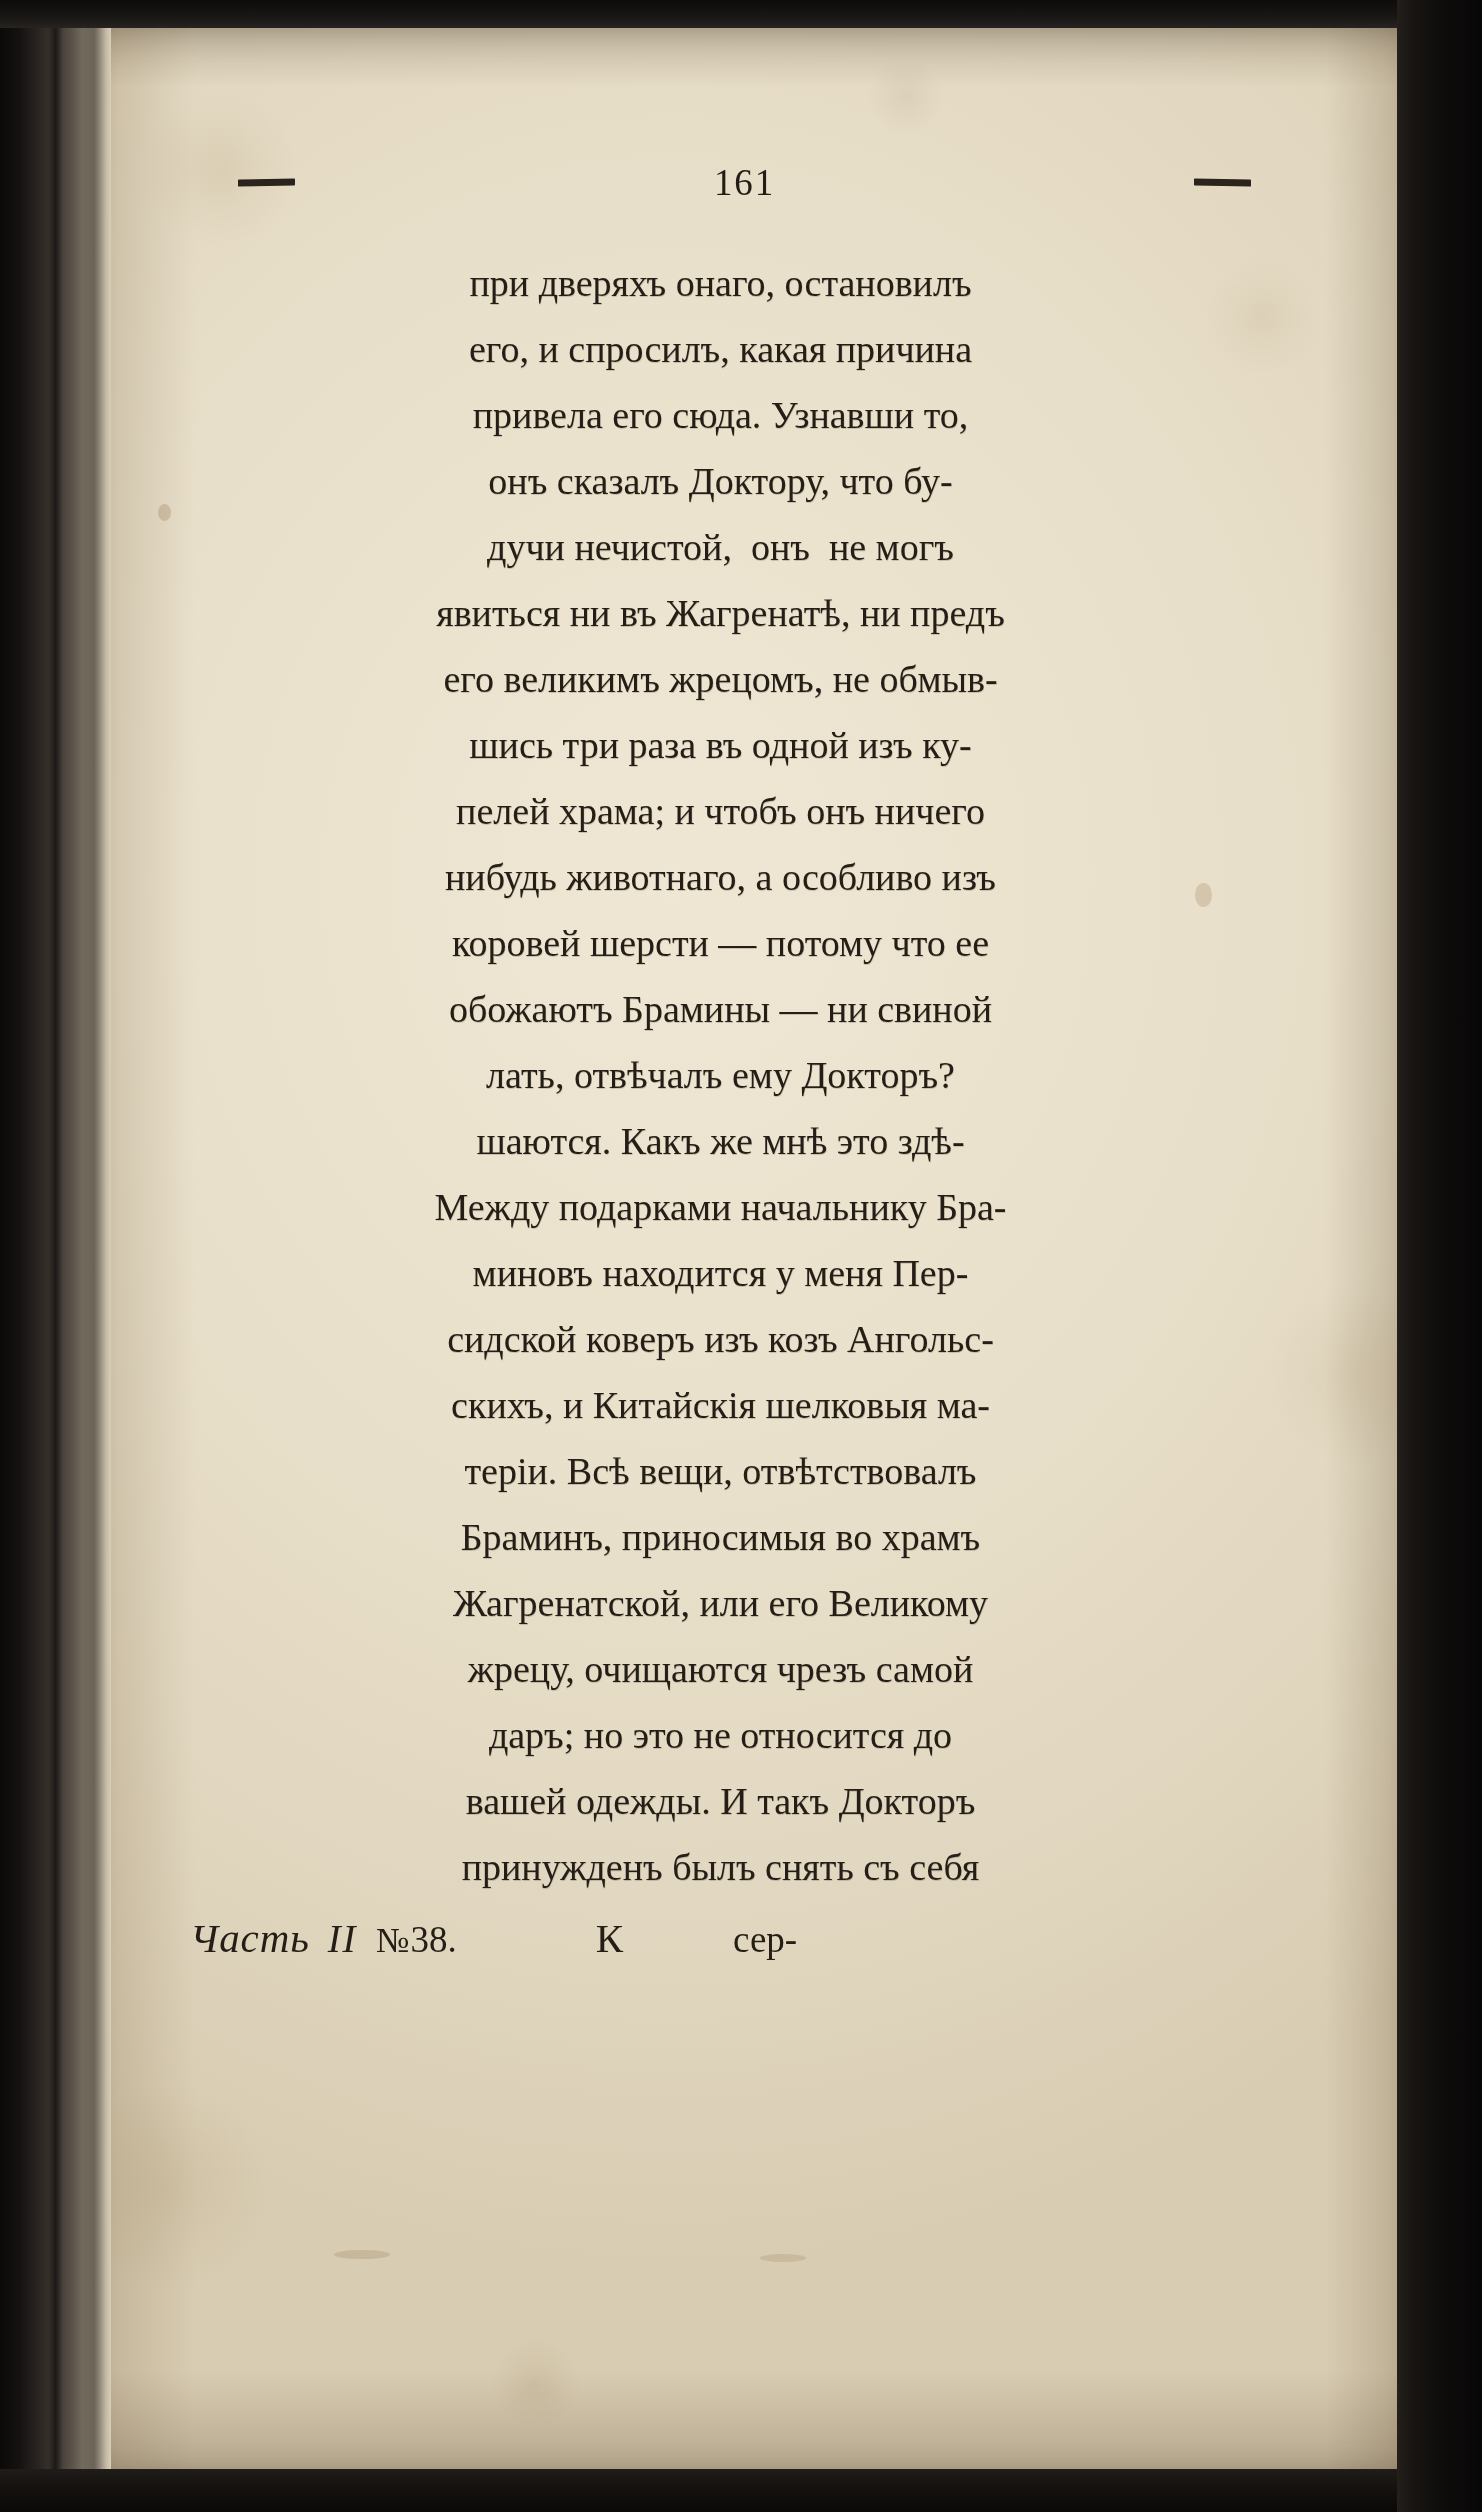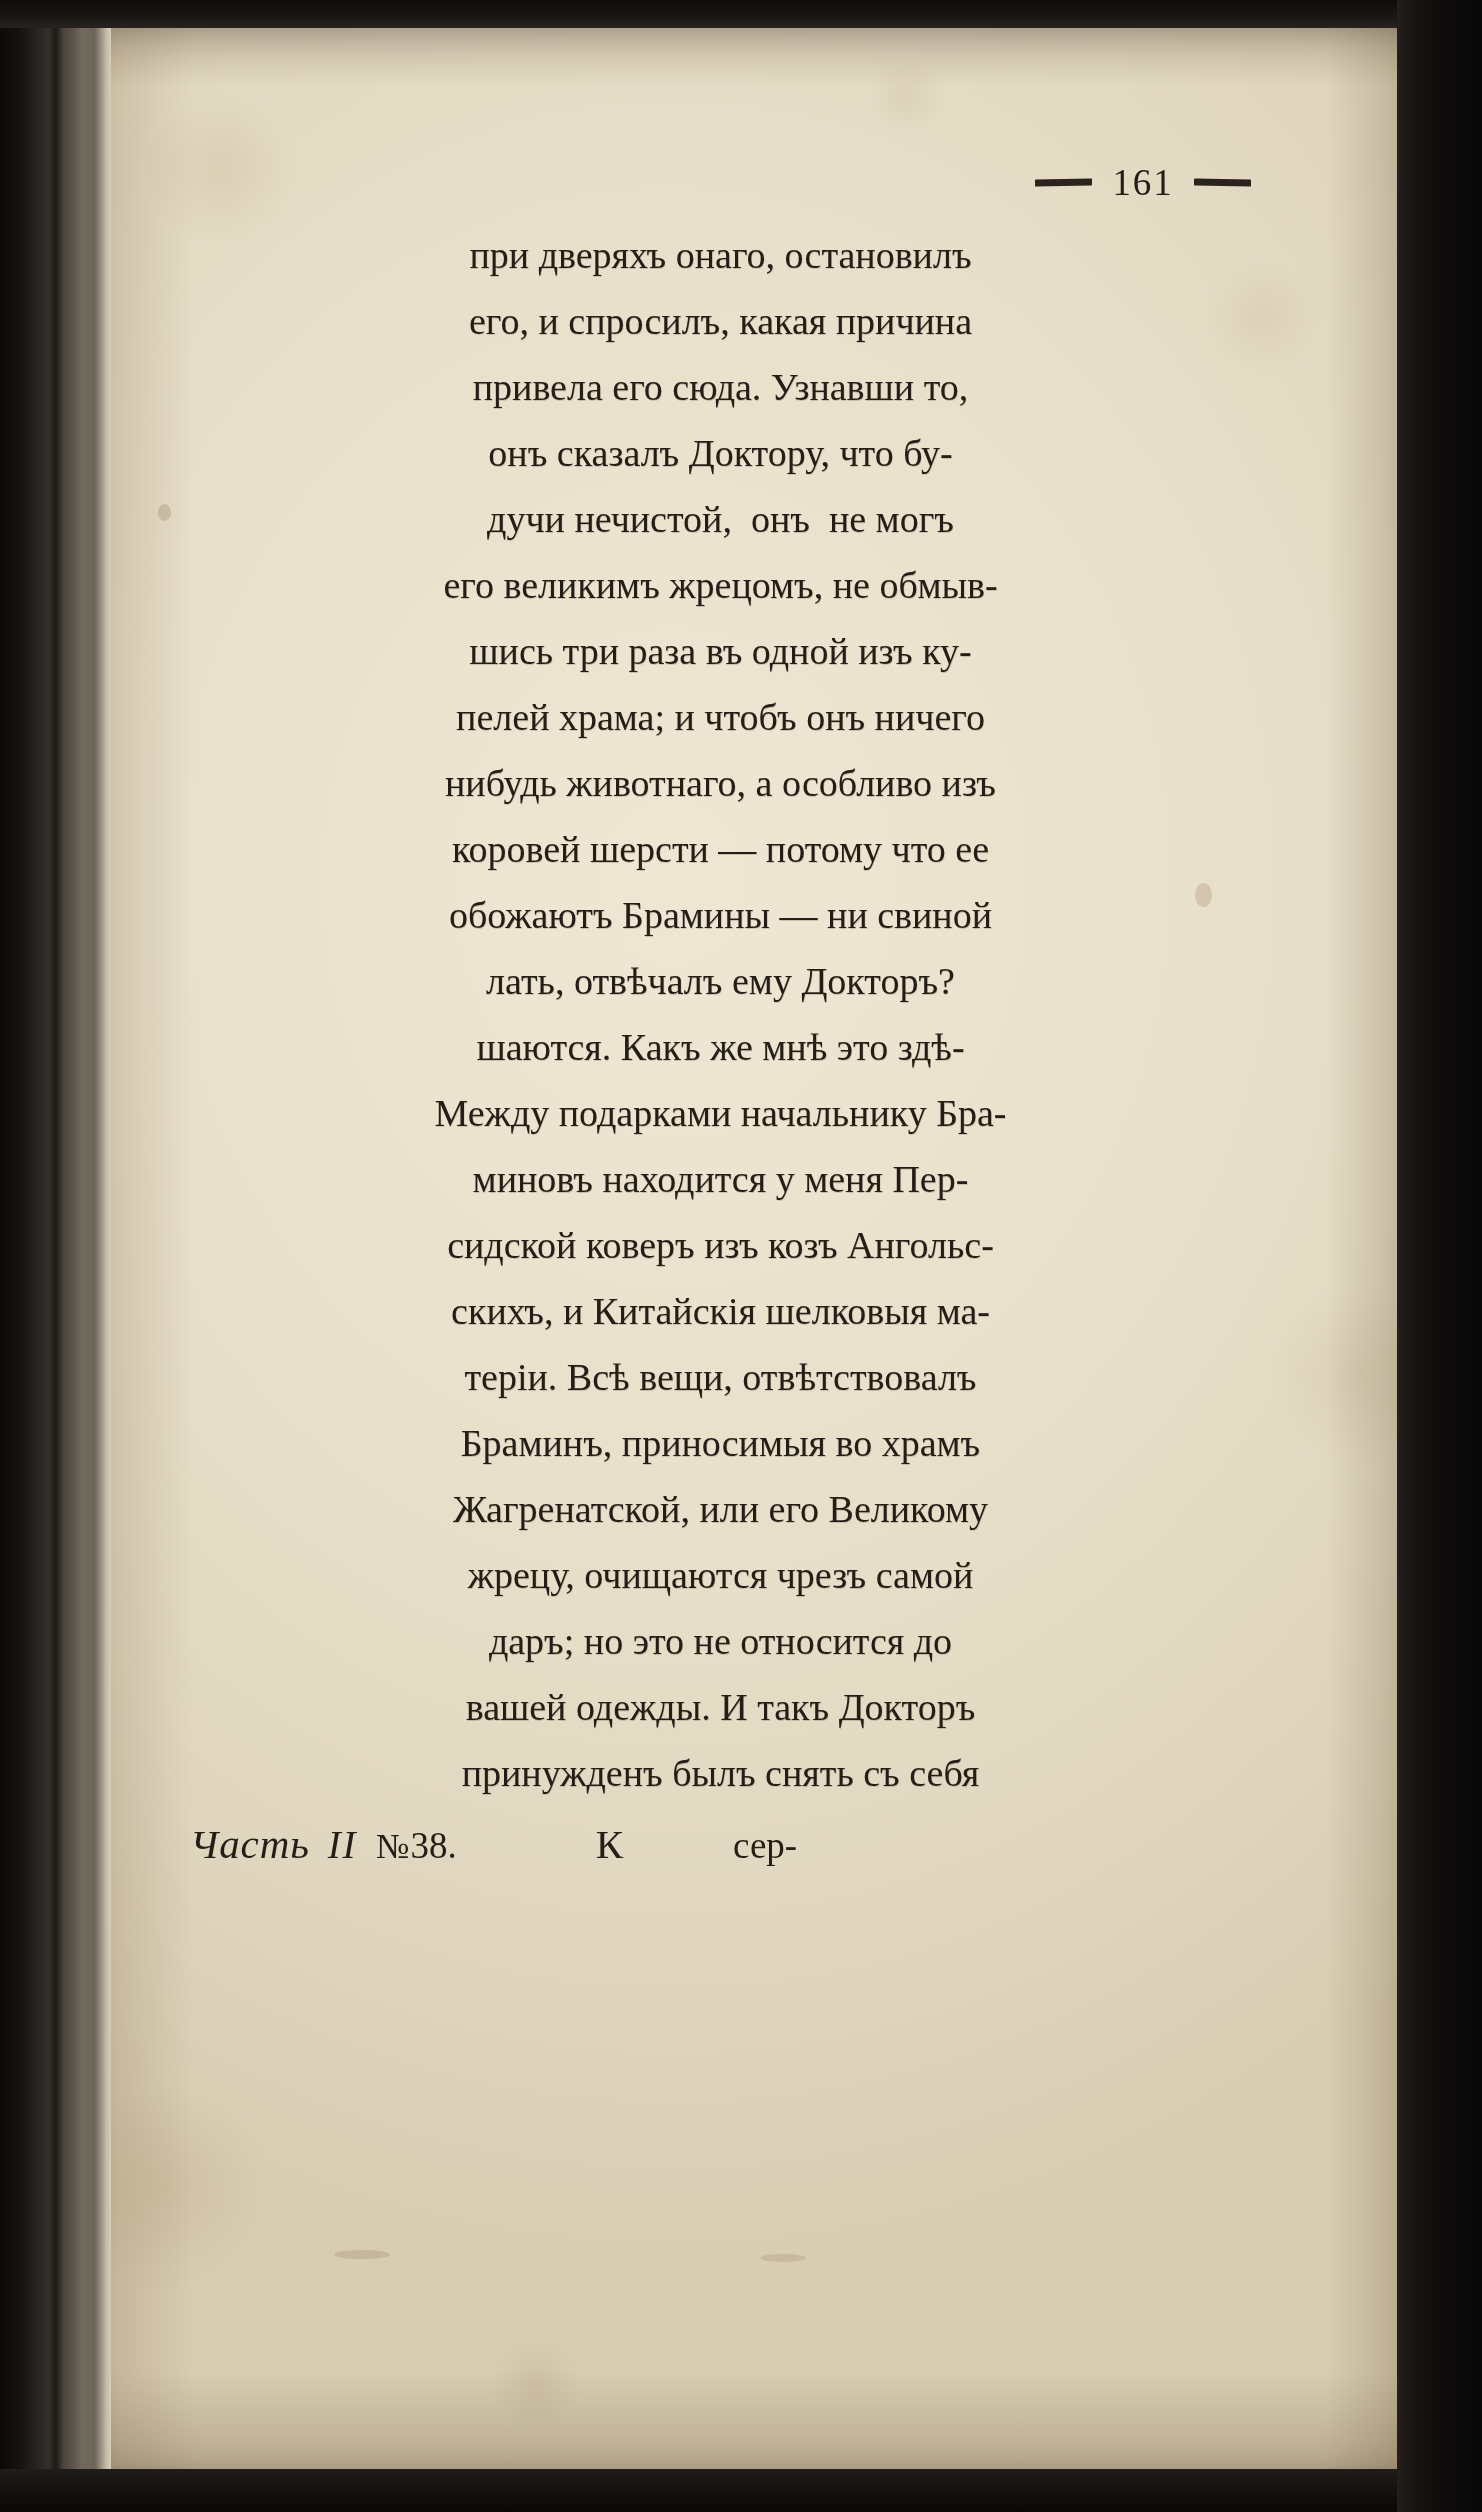--- a/index.html
+++ b/index.html
@@ -138,23 +138,23 @@
     left: 134px;
     top: 139px;
     width: 1061px;
     color: #211c16;
   }
 
   
   .head {
     display: flex;
     align-items: center;
-    justify-content: flex-end;
+    justify-content: space-between;
     gap: 20.4px;
-    margin: 0 0 32px 48px;
+    margin: 0 0 60px 48px;
   }
   .head .dash {
     display: inline-block;
     width: 57px;
     height: 6.5px;
     background: #2a241c;
     transform: skewY(-1.2deg);
     border-radius: 0.9px;
   }
   .head .dash.right { transform: skewY(1.2deg); }
@@ -242,20 +242,21 @@
         <span class="dash"></span>
         <span class="folio">161</span>
         <span class="dash right"></span>
       </div>
 
       <div class="line"><span>при дверяхъ онаго, остановилъ</span></div>
       <div class="line"><span>его, и спросилъ, какая причина</span></div>
       <div class="line"><span>привела его сюда. Узнавши то,</span></div>
       <div class="line"><span>онъ сказалъ Доктору, что бу-</span></div>
       <div class="line"><span>дучи нечистой,  онъ  не могъ</span></div>
+      <div class="line"><span>явиться ни въ Жагренатѣ, ни предъ</span></div>
       <div class="line"><span>его великимъ жрецомъ, не обмыв-</span></div>
       <div class="line"><span>шись три раза въ одной изъ ку-</span></div>
       <div class="line"><span>пелей храма; и чтобъ онъ ничего</span></div>
       <div class="line"><span>нибудь животнаго, а особливо изъ</span></div>
       <div class="line"><span>коровей шерсти — потому что ее</span></div>
       <div class="line"><span>обожаютъ Брамины — ни свиной</span></div>
       <div class="line"><span>лать, отвѣчалъ ему Докторъ?</span></div>
       <div class="line"><span>шаются. Какъ же мнѣ это здѣ-</span></div>
       <div class="line"><span>Между подарками начальнику Бра-</span></div>
       <div class="line"><span>миновъ находится у меня Пер-</span></div>

